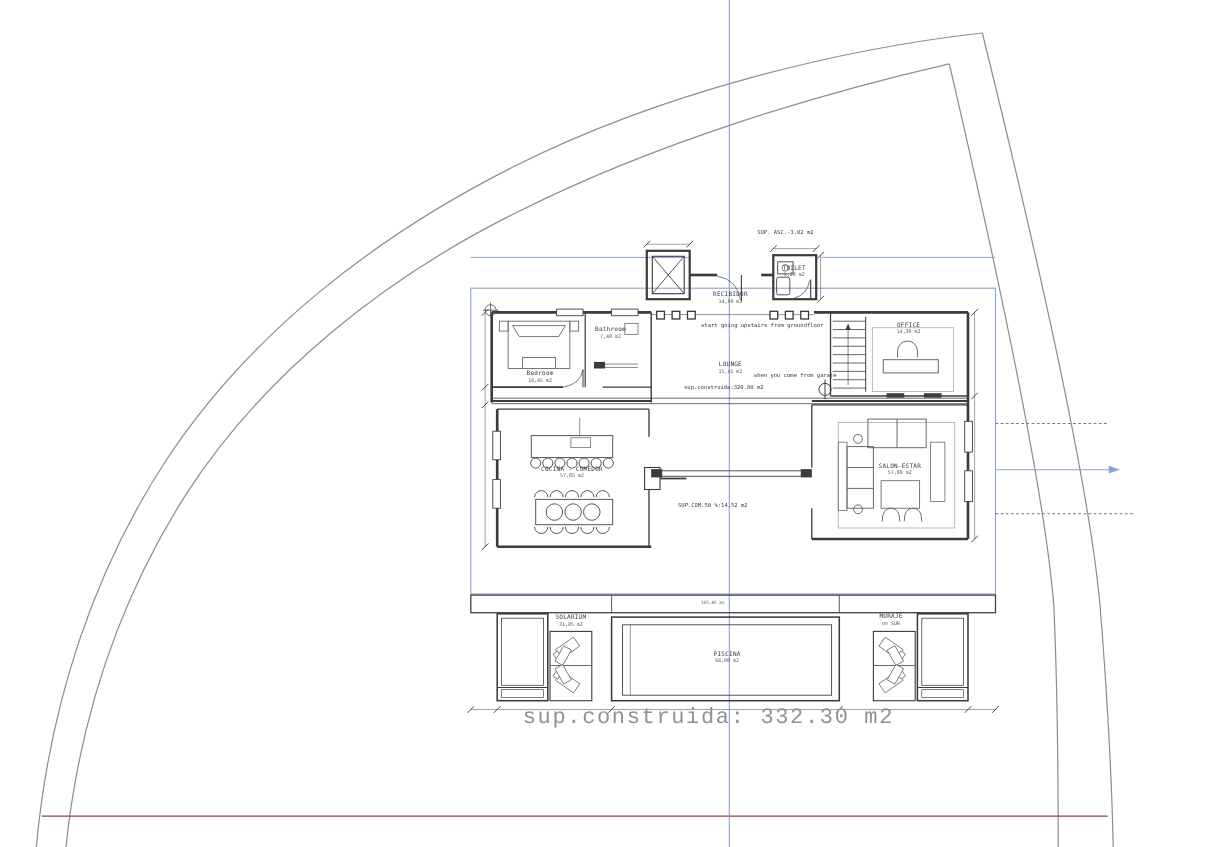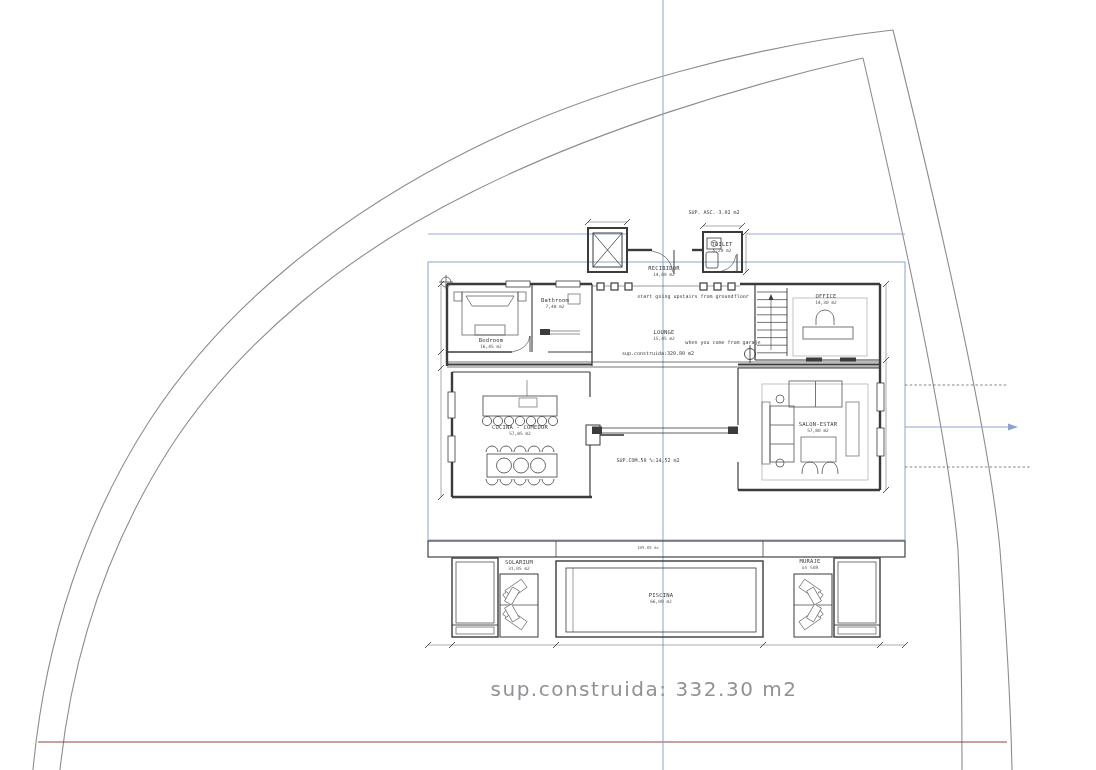--- a/index.html
+++ b/index.html
@@ -369,15 +369,15 @@
 <div class="lbl" style="left:661px;top:592px;">
   <span class="nm">PISCINA</span>
   <span class="ar">66,00 m2</span>
 </div>
 
 <div class="lbl" style="left:810px;top:558px;">
   <span class="nm">MURAJE</span>
   <span class="ar">on SUR</span>
 </div>
 
-<div class="footer" style="left:644px;top:677px;">sup.construida: 332.30  m2</div>
+<div class="footer" style="left:644px;top:641px;font-family:Liberation Mono, monospace;">sup.construida: 332.30  m2</div>
 
 </div>
 
 </body></html>

